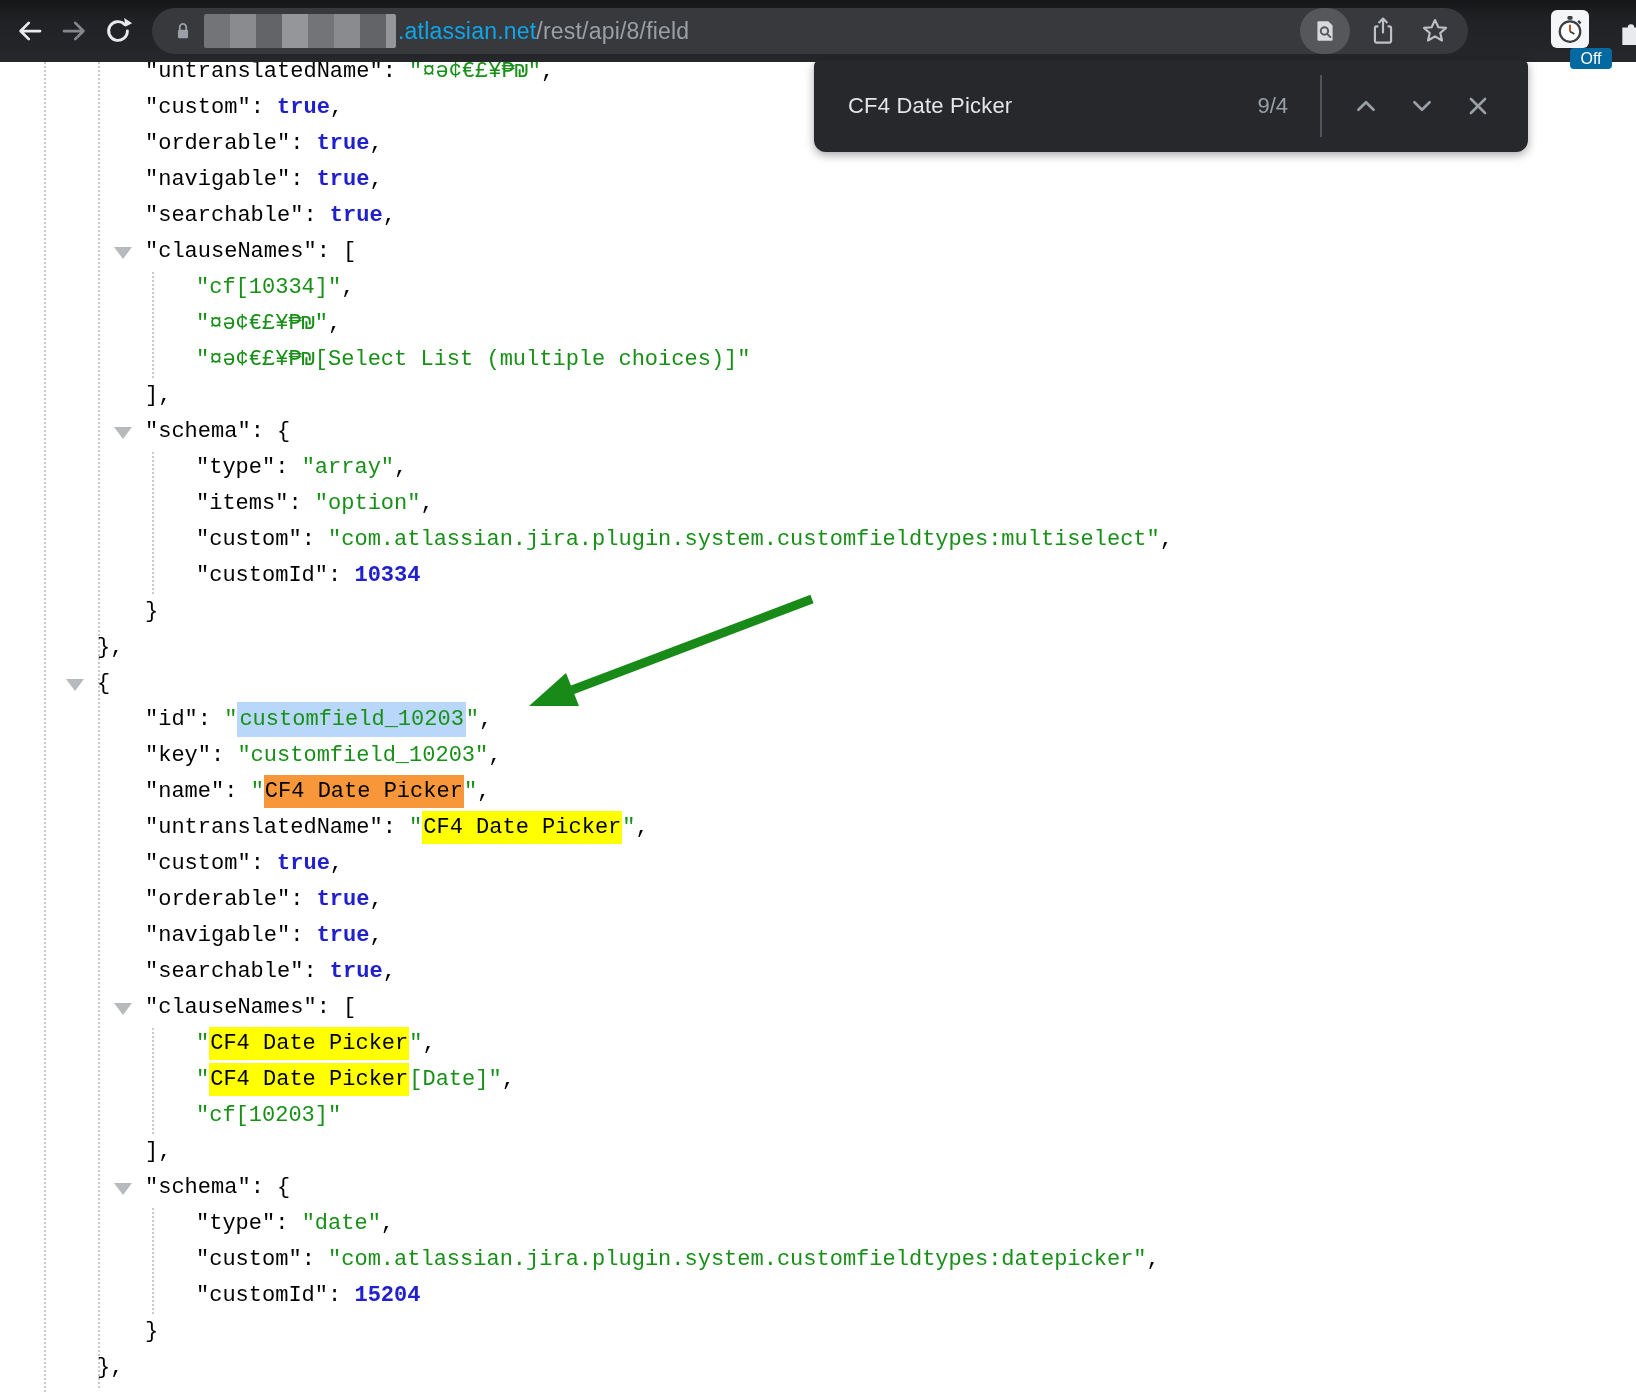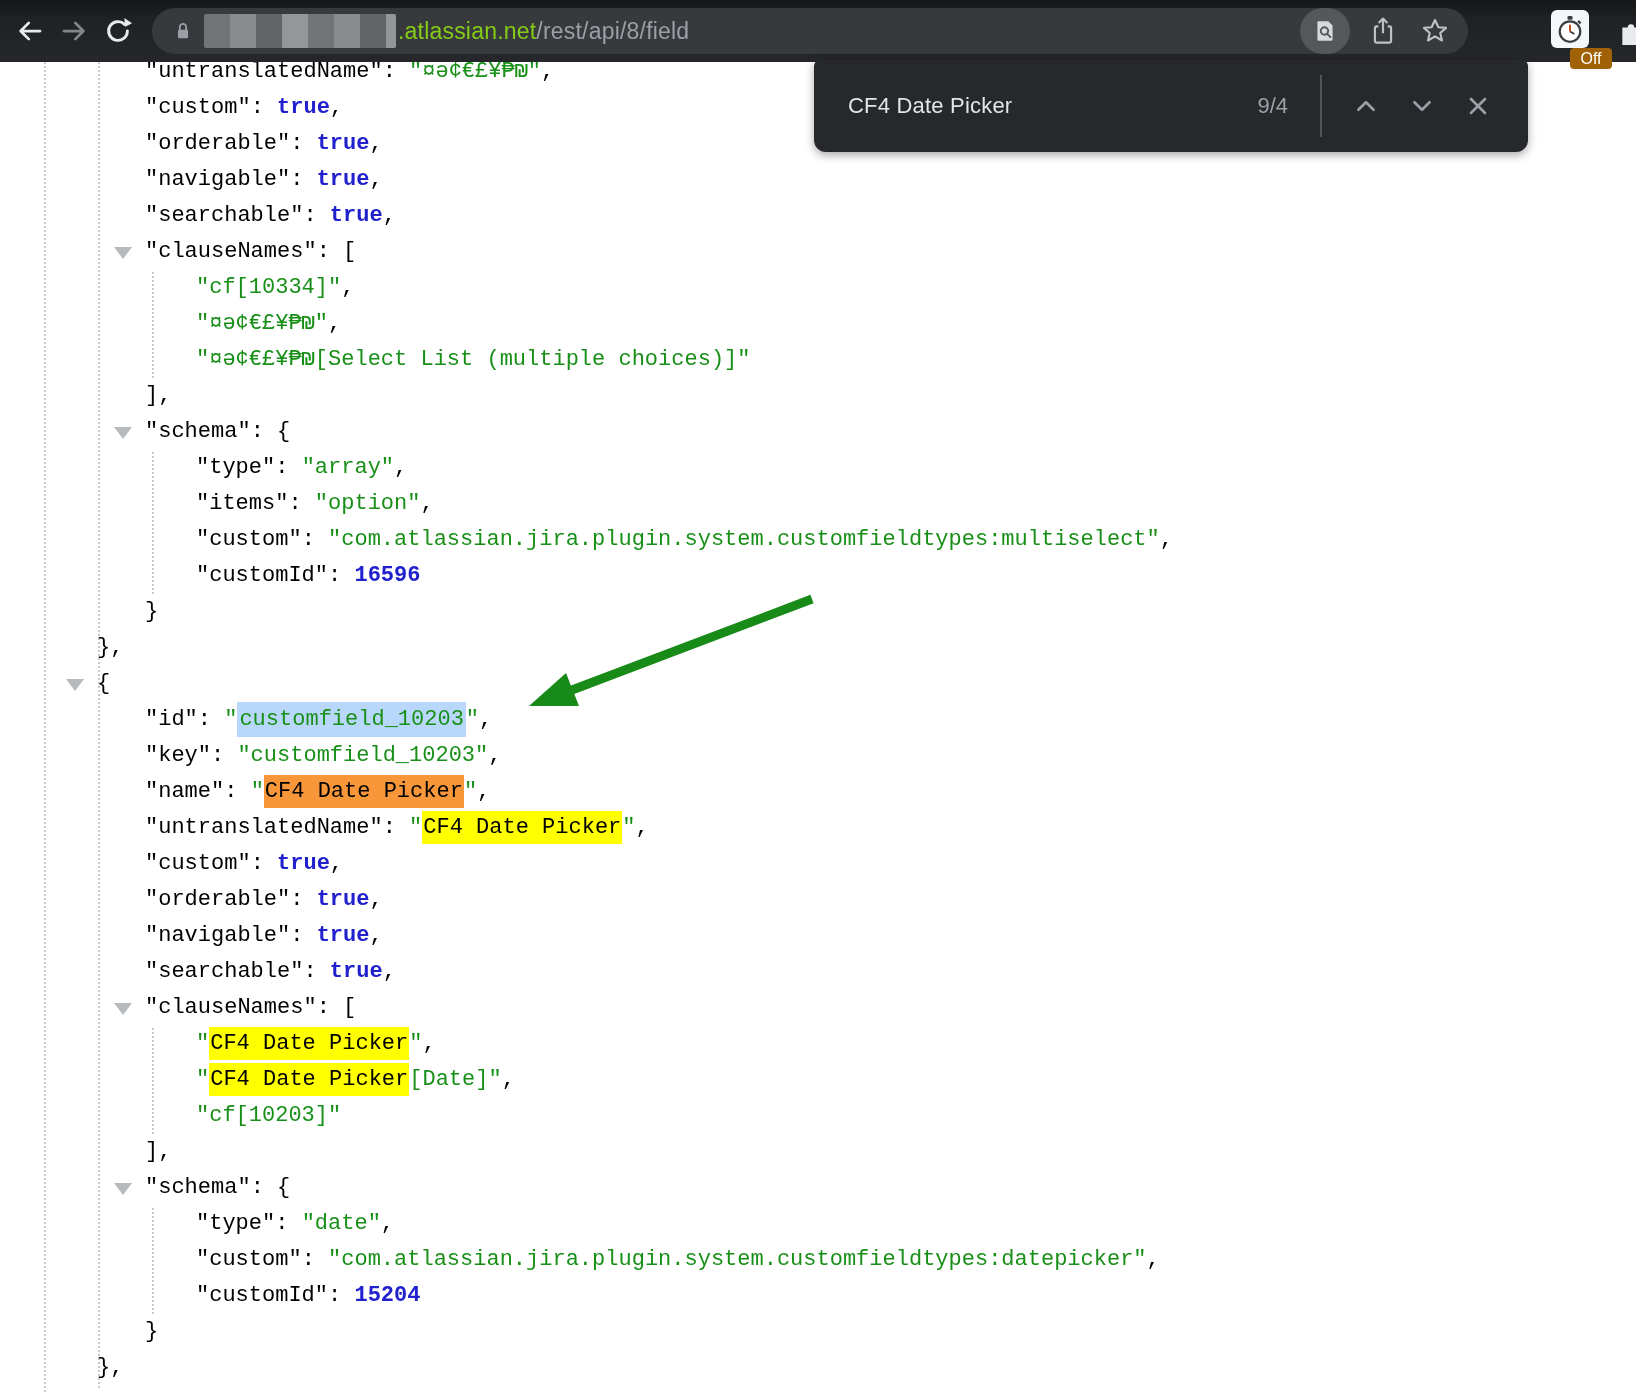--- a/index.html
+++ b/index.html
@@ -10,39 +10,39 @@
   .toolbar { position:absolute; left:0; top:0; width:1636px; height:62px;
              background:linear-gradient(180deg,#151617 0%,#202124 30%,#26272a 100%);
              display:flex; align-items:center; z-index:30; }
   .nav-btn { width:44px; height:44px; display:flex; align-items:center; justify-content:center;
              border:none; background:transparent; cursor:pointer; }
   .nav-btn.back   { margin-left:8px; }
   .nav-btn svg { display:block; }
 
   .omnibox { height:46px; flex:0 0 auto; width:1316px; margin-left:12px; border-radius:23px;
              background:#38393d; display:flex; align-items:center; padding:0 14px 0 20px; }
-  .url-text { font-size:23px; color:#84cc16; white-space:nowrap; letter-spacing:.2px; }
+  .url-text { font-size:23px; color:#0ea5e9; white-space:nowrap; letter-spacing:.2px; }
   .url-path { color:#9aa0a6; }
   .redacted { width:192px; height:34px; margin:0 2px 0 10px; border-radius:2px;
               background:
                repeating-linear-gradient(90deg,#77787c 0 26px,#8f9094 26px 52px,#66676b 52px 78px,#9b9ca0 78px 104px),
                #808184;
               background-blend-mode:normal; filter:blur(.6px); opacity:.95; }
   .omni-spacer { flex:1; }
   .omni-icons { display:flex; align-items:center; gap:14px; }
   .find-chip { width:50px; height:46px; border-radius:25px; background:#55575b;
                display:flex; align-items:center; justify-content:center; cursor:pointer; }
   .icon-btn { width:38px; height:40px; display:flex; align-items:center; justify-content:center;
               background:transparent; border:none; cursor:pointer; }
 
   .ext-area { position:absolute; left:1545px; top:0; width:91px; height:62px; }
   .ext-icon { position:absolute; left:6px; top:10px; width:38px; height:38px; border-radius:6px;
               background:#f5f6f7; display:flex; align-items:center; justify-content:center; cursor:pointer; }
   .ext-badge { position:absolute; left:19px; top:38px; min-width:42px; height:21px; border-radius:4px;
-               background:#a16207; color:#ffffff; font-size:16px; line-height:21px; text-align:center;
+               background:#0369a1; color:#ffffff; font-size:16px; line-height:21px; text-align:center;
                padding:0 5px; }
   .puzzle { position:absolute; left:73px; top:18px; }
 
   
   .findbar { position:absolute; left:814px; top:60px; width:714px; height:92px; z-index:40;
              background:#26282b; border-radius:6px 6px 12px 12px;
              box-shadow:0 3px 10px rgba(0,0,0,.35);
              display:flex; align-items:center; padding:0 22px 0 34px; }
   .find-query { flex:1; font-size:22px; color:#e3e5e8; letter-spacing:.2px; }
   .find-count { font-size:22px; color:#9aa0a6; margin-right:32px; }
@@ -91,21 +91,21 @@
       <div class="code-line" style="padding-left: 145px;"><span class="tok-name">"searchable"</span><span class="tok-punct">: </span><span class="tok-bool">true</span><span class="tok-punct">,</span></div>
       <div class="code-line" style="padding-left: 145px;"><span class="tri" style="left: 114px;"></span><span class="tok-name">"clauseNames"</span><span class="tok-punct">: [</span></div>
       <div class="code-line" style="padding-left: 196px;"><span class="tok-str">"cf[10334]"</span><span class="tok-punct">,</span></div>
       <div class="code-line" style="padding-left: 196px;"><span class="tok-str">"¤ә¢€£¥₱₪"</span><span class="tok-punct">,</span></div>
       <div class="code-line" style="padding-left: 196px;"><span class="tok-str">"¤ә¢€£¥₱₪[Select List (multiple choices)]"</span></div>
       <div class="code-line" style="padding-left: 145px;"><span class="tok-punct">],</span></div>
       <div class="code-line" style="padding-left: 145px;"><span class="tri" style="left: 114px;"></span><span class="tok-name">"schema"</span><span class="tok-punct">: {</span></div>
       <div class="code-line" style="padding-left: 196px;"><span class="tok-name">"type"</span><span class="tok-punct">: </span><span class="tok-str">"array"</span><span class="tok-punct">,</span></div>
       <div class="code-line" style="padding-left: 196px;"><span class="tok-name">"items"</span><span class="tok-punct">: </span><span class="tok-str">"option"</span><span class="tok-punct">,</span></div>
       <div class="code-line" style="padding-left: 196px;"><span class="tok-name">"custom"</span><span class="tok-punct">: </span><span class="tok-str">"com.atlassian.jira.plugin.system.customfieldtypes:multiselect"</span><span class="tok-punct">,</span></div>
-      <div class="code-line" style="padding-left: 196px;"><span class="tok-name">"customId"</span><span class="tok-punct">: </span><span class="tok-num">16596</span></div>
+      <div class="code-line" style="padding-left: 196px;"><span class="tok-name">"customId"</span><span class="tok-punct">: </span><span class="tok-num">10334</span></div>
       <div class="code-line" style="padding-left: 145px;"><span class="tok-punct">}</span></div>
       <div class="code-line" style="padding-left: 97px;"><span class="tok-punct">},</span></div>
       <div class="code-line" style="padding-left: 97px;"><span class="tri" style="left: 66px;"></span><span class="tok-punct">{</span></div>
       <div class="code-line" style="padding-left: 145px;"><span class="tok-name">"id"</span><span class="tok-punct">: </span><span class="tok-str">"</span><span class="tok-str hl-sel">customfield_10203</span><span class="tok-str">"</span><span class="tok-punct">,</span></div>
       <div class="code-line" style="padding-left: 145px;"><span class="tok-name">"key"</span><span class="tok-punct">: </span><span class="tok-str">"customfield_10203"</span><span class="tok-punct">,</span></div>
       <div class="code-line" style="padding-left: 145px;"><span class="tok-name">"name"</span><span class="tok-punct">: </span><span class="tok-str">"</span><span class="tok-str hl-active">CF4 Date Picker</span><span class="tok-str">"</span><span class="tok-punct">,</span></div>
       <div class="code-line" style="padding-left: 145px;"><span class="tok-name">"untranslatedName"</span><span class="tok-punct">: </span><span class="tok-str">"</span><span class="tok-str hl-match">CF4 Date Picker</span><span class="tok-str">"</span><span class="tok-punct">,</span></div>
       <div class="code-line" style="padding-left: 145px;"><span class="tok-name">"custom"</span><span class="tok-punct">: </span><span class="tok-bool">true</span><span class="tok-punct">,</span></div>
       <div class="code-line" style="padding-left: 145px;"><span class="tok-name">"orderable"</span><span class="tok-punct">: </span><span class="tok-bool">true</span><span class="tok-punct">,</span></div>
       <div class="code-line" style="padding-left: 145px;"><span class="tok-name">"navigable"</span><span class="tok-punct">: </span><span class="tok-bool">true</span><span class="tok-punct">,</span></div>

